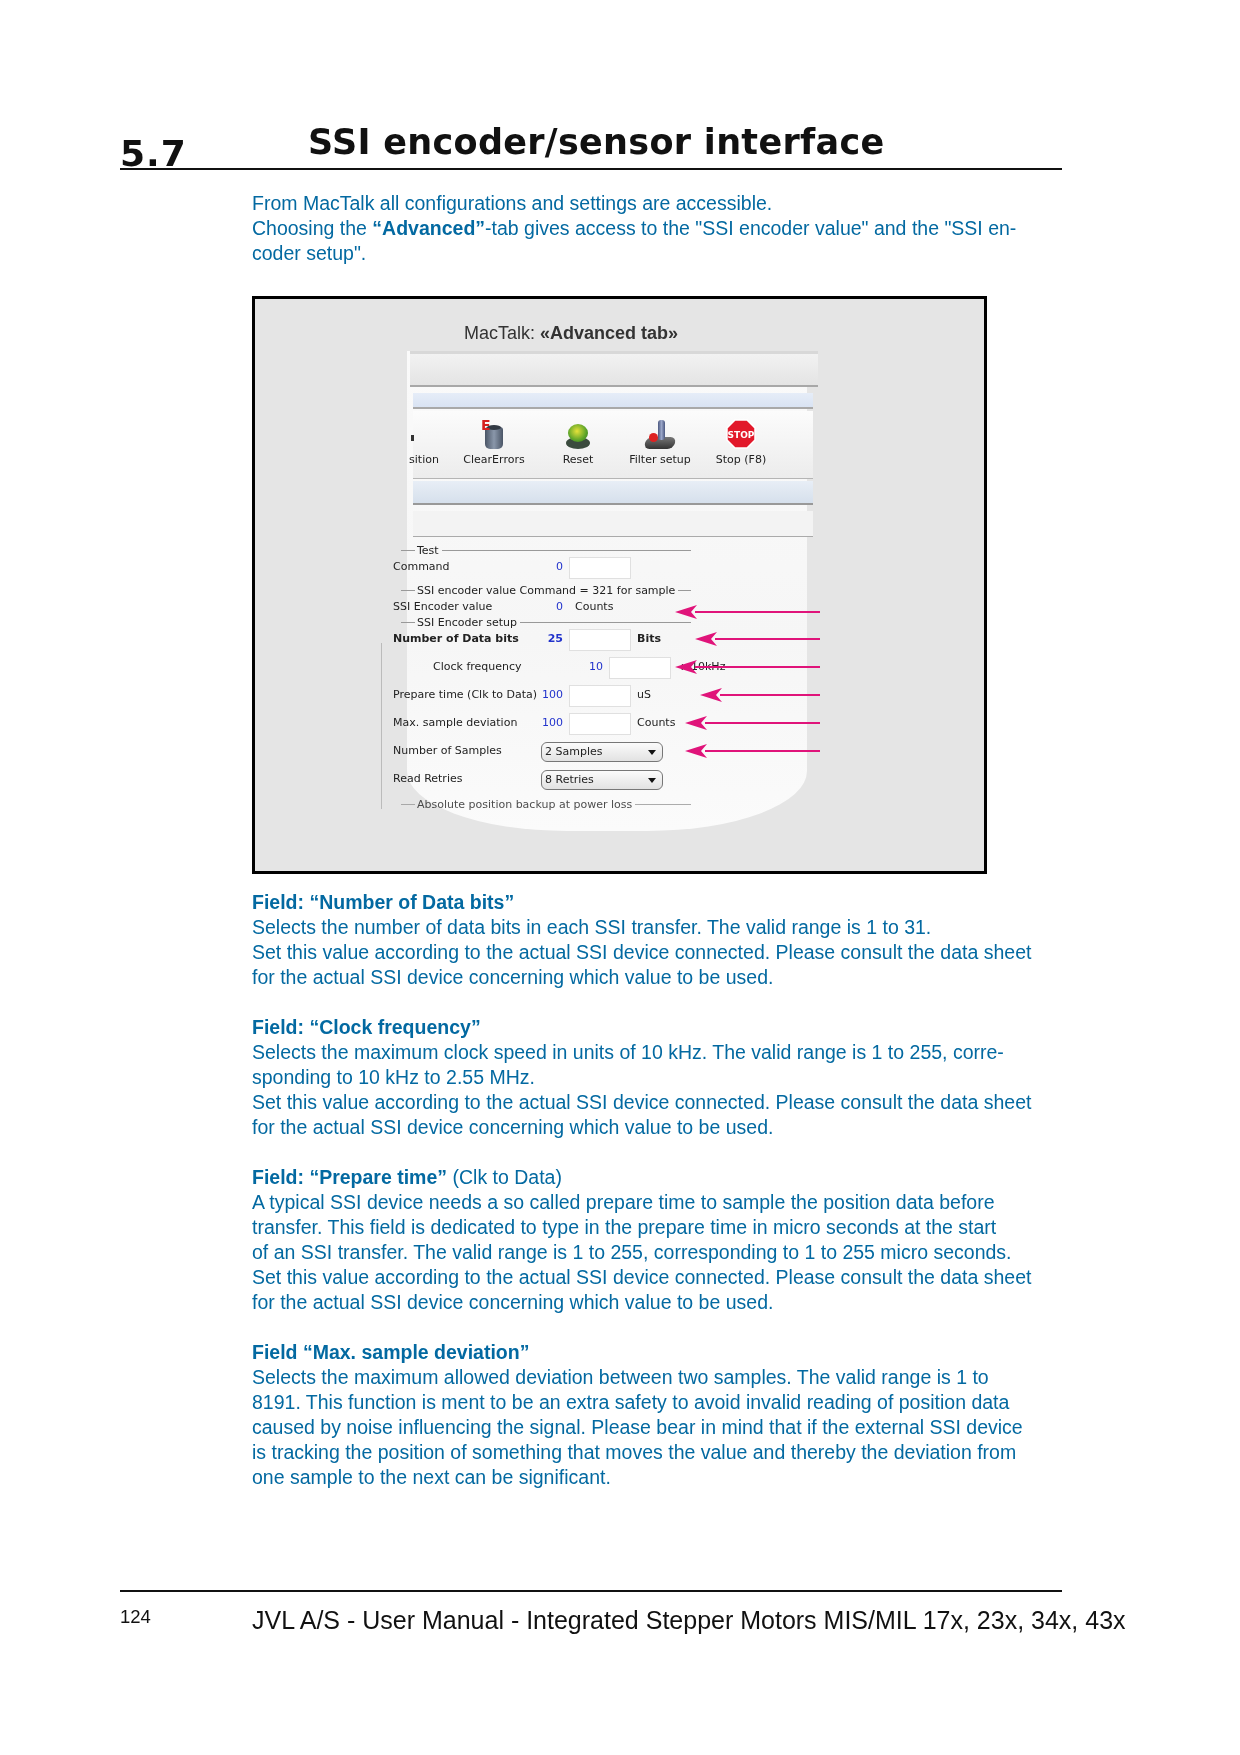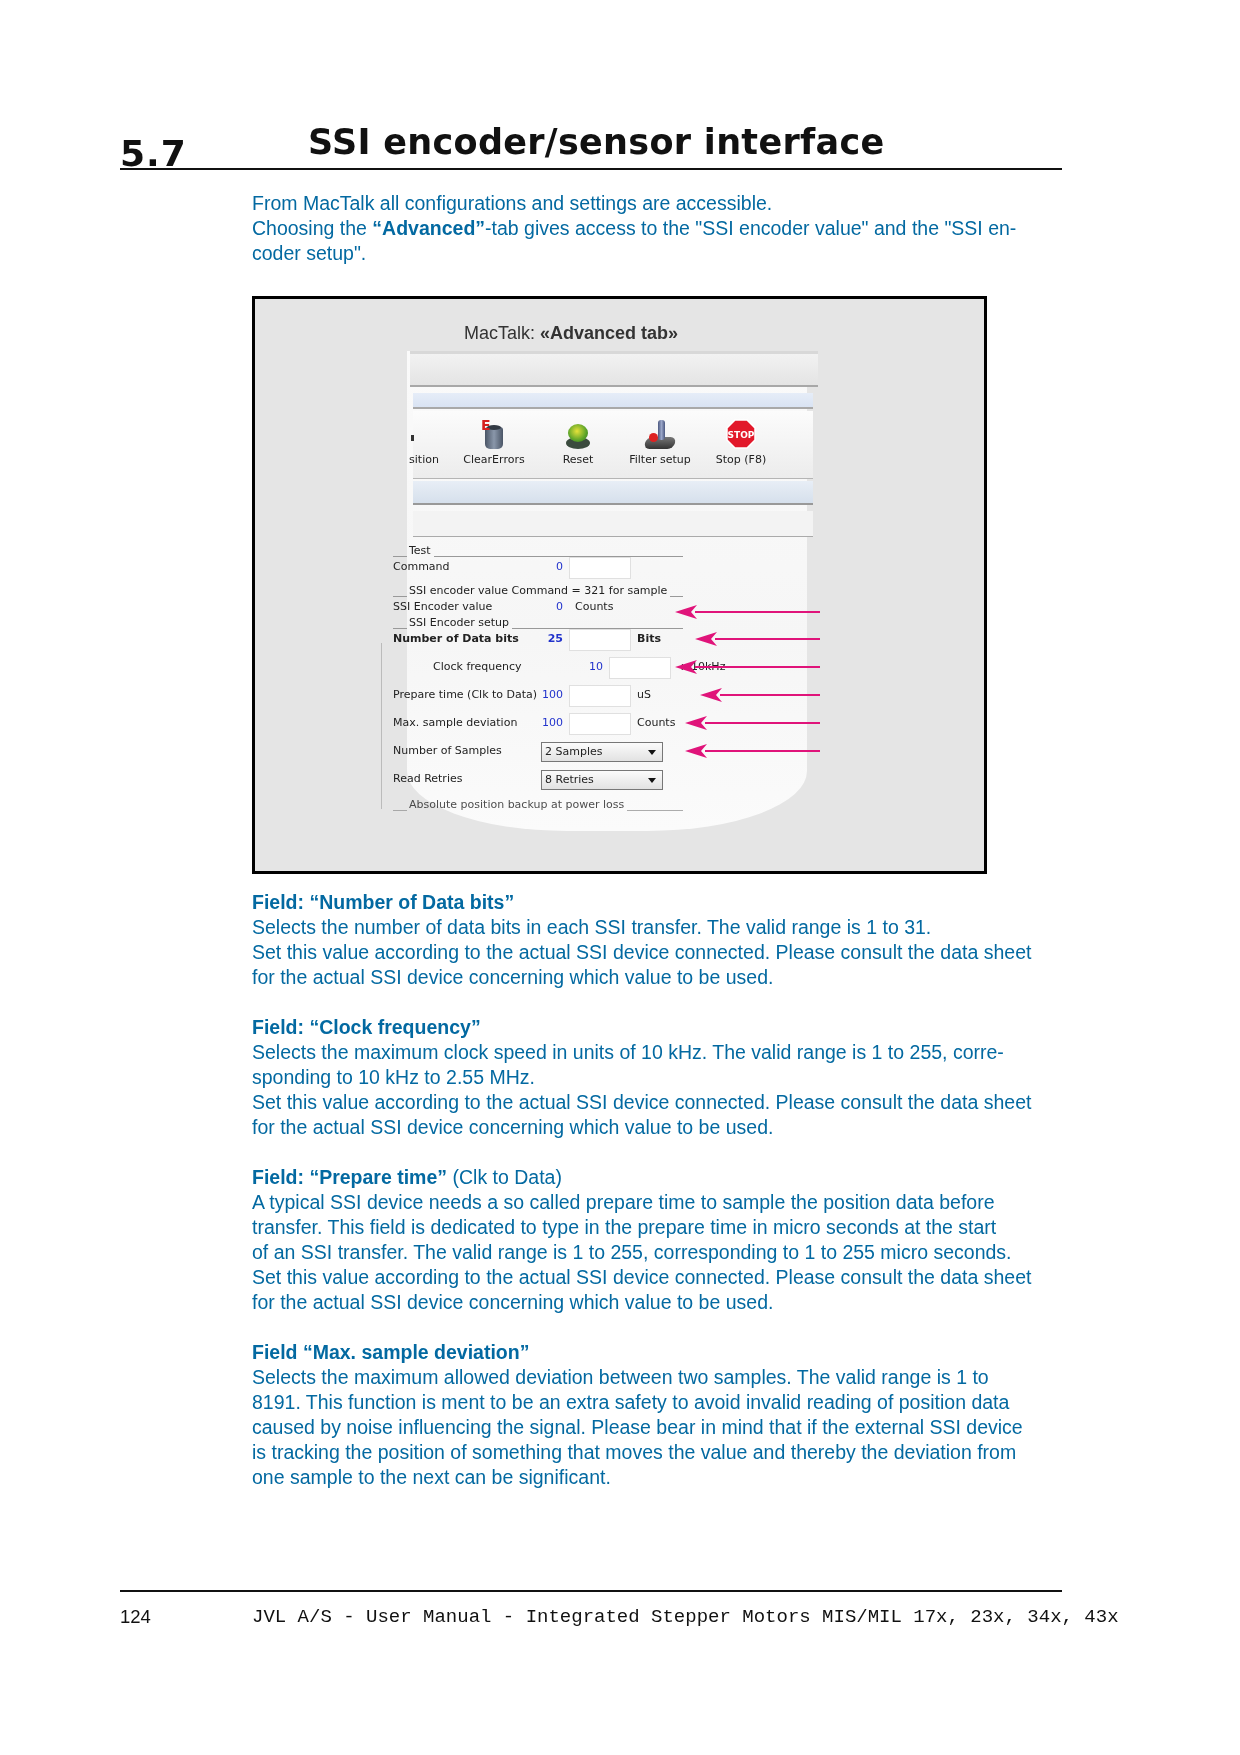--- a/index.html
+++ b/index.html
@@ -23,41 +23,41 @@
     .title-strip { position: absolute; left: 3px; top: 0; width: 408px; height: 36px; background: linear-gradient(180deg,#f2f2f2,#e4e4e4); border-top: 3px solid #d8d8d8; border-bottom: 2px solid #a8a8a8; }
     .blue-strip { position: absolute; left: 6px; top: 42px; width: 400px; height: 16px; background: linear-gradient(180deg,#e6edf8,#d9e3f3); border-bottom: 2px solid #a9a9a9; }
     .toolbar { position: absolute; left: 6px; top: 60px; width: 400px; height: 68px; background: linear-gradient(180deg,#fcfcfc,#ececec); border-bottom: 1px solid #b5b5b5; }
     .tb-btn { position: absolute; top: 8px; text-align: center; font-family: "DejaVu Sans", sans-serif; font-size: 11px; color: #222; }
     .tb-icon { width: 30px; height: 32px; margin: 0 auto 2px auto; position: relative; }
     .tb-label { white-space: nowrap; }
     .strip2 { position: absolute; left: 6px; top: 130px; width: 400px; height: 24px; background: linear-gradient(180deg,#e8eef6,#d6e0ec); border-bottom: 2px solid #999; }
     .strip3 { position: absolute; left: 6px; top: 160px; width: 400px; height: 26px; background: #f3f3f3; border-bottom: 1px solid #aaa; }
 
     .form { position: absolute; left: -14px; top: 190px; width: 420px; font-family: "DejaVu Sans", sans-serif; font-size: 11px; color: #222; }
-    .group-legend { position: absolute; left: 0; height: 14px; display: flex; align-items: flex-end; white-space: nowrap; }
+    .group-legend { position: absolute; left: 8px; height: 14px; display: flex; align-items: center; white-space: nowrap; }
     .group-legend .lline { width: 14px; border-top: 1px solid #999; margin-right: 2px; }
     .group-legend .rline { border-top: 1px solid #999; margin-left: 3px; }
     .frow { position: absolute; left: 0; height: 22px; width: 420px; }
     .frow .flabel { position: absolute; left: 0; top: 3px; white-space: nowrap; }
     .frow .fval { position: absolute; left: 142px; width: 28px; text-align: right; top: 3px; color: #2233cc; }
     .frow .finput { position: absolute; left: 176px; top: 0; width: 62px; height: 22px; background: #fff; border: 1px solid #e0e0e0; }
     .frow .funit { position: absolute; left: 244px; top: 3px; white-space: nowrap; }
-    .frow .fselect { position: absolute; left: 148px; top: 1px; width: 122px; height: 20px; border: 1px solid #777; border-radius: 0; background: linear-gradient(180deg,#fbfbfb,#e2e2e2); padding-left: 3px; line-height: 18px; }
+    .frow .fselect { position: absolute; left: 148px; top: 1px; width: 122px; height: 20px; border: 1px solid #777; border-radius: 6px; background: linear-gradient(180deg,#fbfbfb,#e2e2e2); padding-left: 3px; line-height: 18px; }
     .frow .fselect .caret { position: absolute; right: 6px; top: 7px; width: 0; height: 0; border-left: 4px solid transparent; border-right: 4px solid transparent; border-top: 5px solid #111; }
     .vline { position: absolute; left: -12px; top: 102px; height: 166px; border-left: 1px solid #bbb; }
 
     .arrow { position: absolute; height: 14px; }
 
     .field-block { position: absolute; left: 252px; width: 810px; }
     .field-title { font-family: "Liberation Sans", sans-serif; font-size: 19.5px; font-weight: bold; line-height: 25px; }
     .field-title .normal { font-weight: normal; }
 
     .footer { position: absolute; left: 120px; top: 1590px; width: 942px; border-top: 2px solid #111; }
     .page-num { position: absolute; left: 0; top: 14px; font-family: "Liberation Sans", sans-serif; font-size: 18.5px; }
-    .footer-text { position: absolute; left: 132px; top: 14px; font-family: Liberation Mono, monospace; font-size: 19px; white-space: nowrap; }
+    .footer-text { position: absolute; left: 132px; top: 14px; font-family: Liberation Sans, sans-serif; font-size: 25px; white-space: nowrap; }
   </style>
 </head>
 <body>
 
 <div class="section-header">
   <div class="section-number">5.7</div>
   <div class="section-title">SSI encoder/sensor interface</div>
 </div>
 
 <div class="intro body-text">

